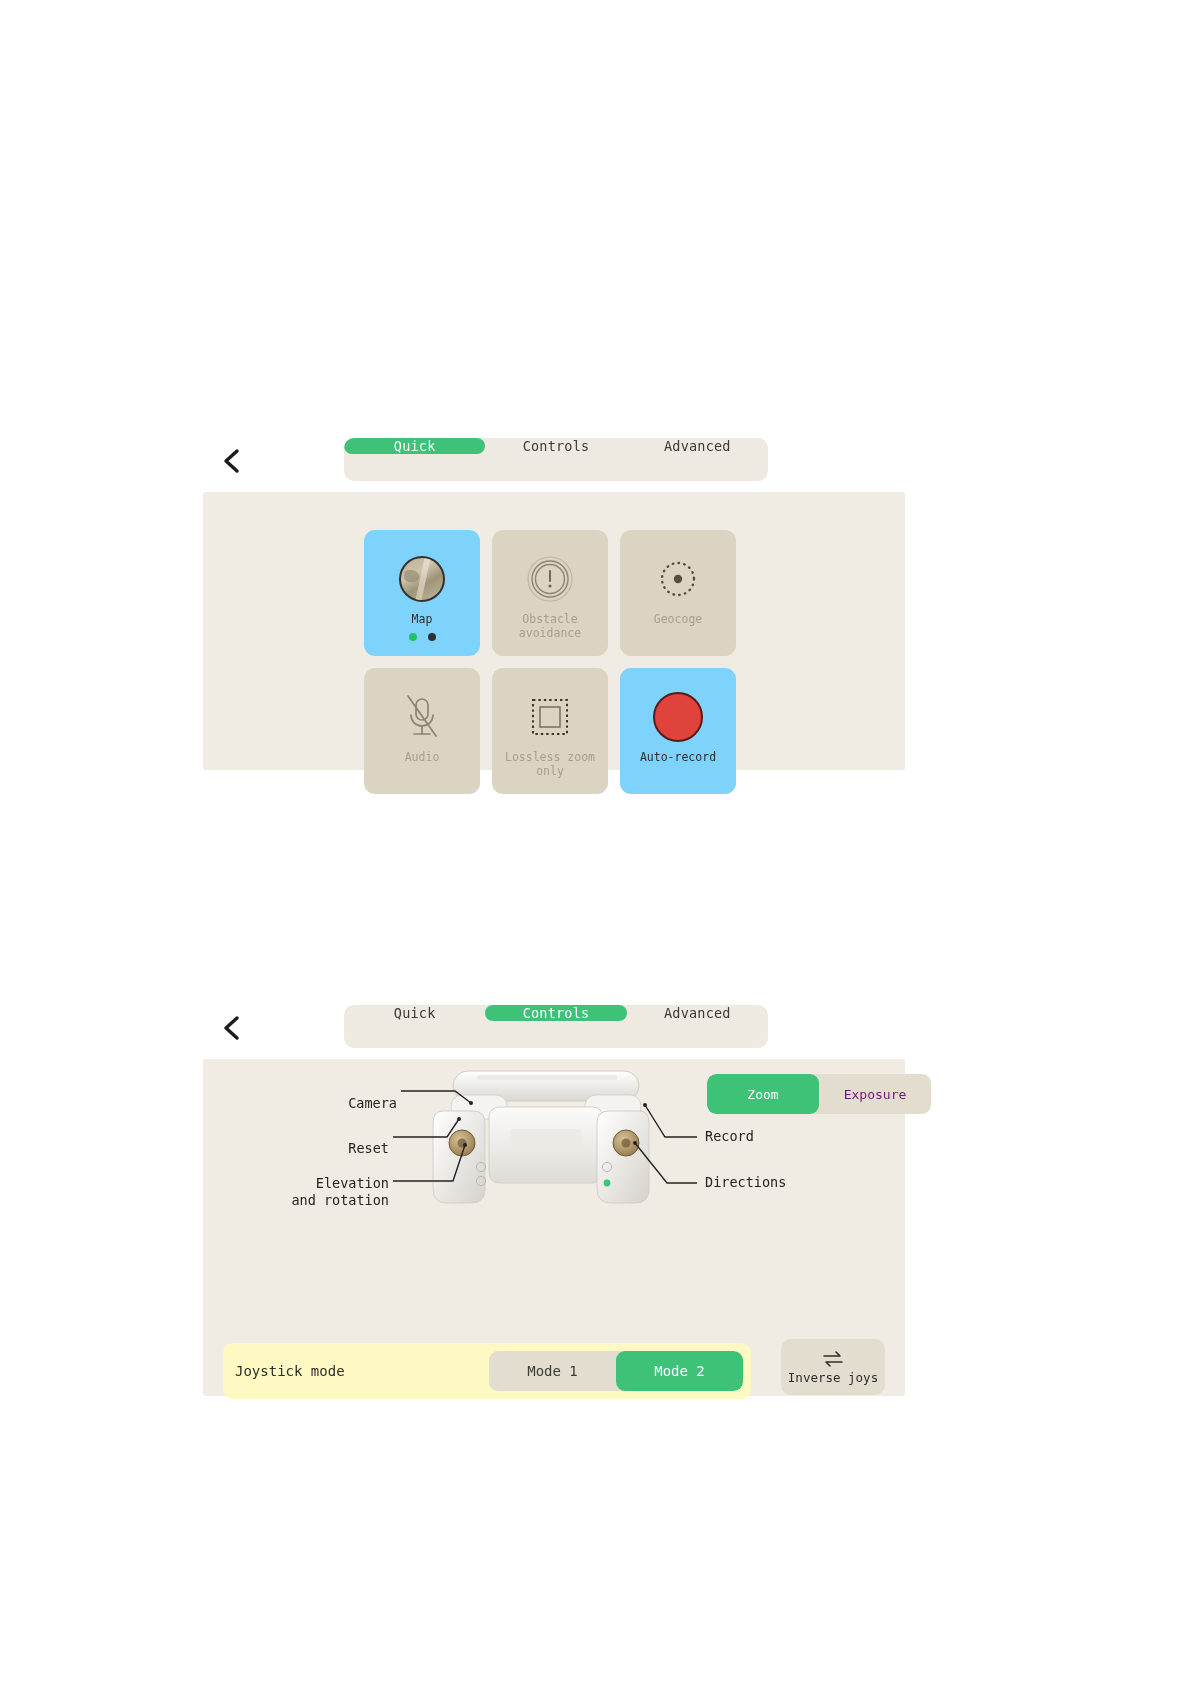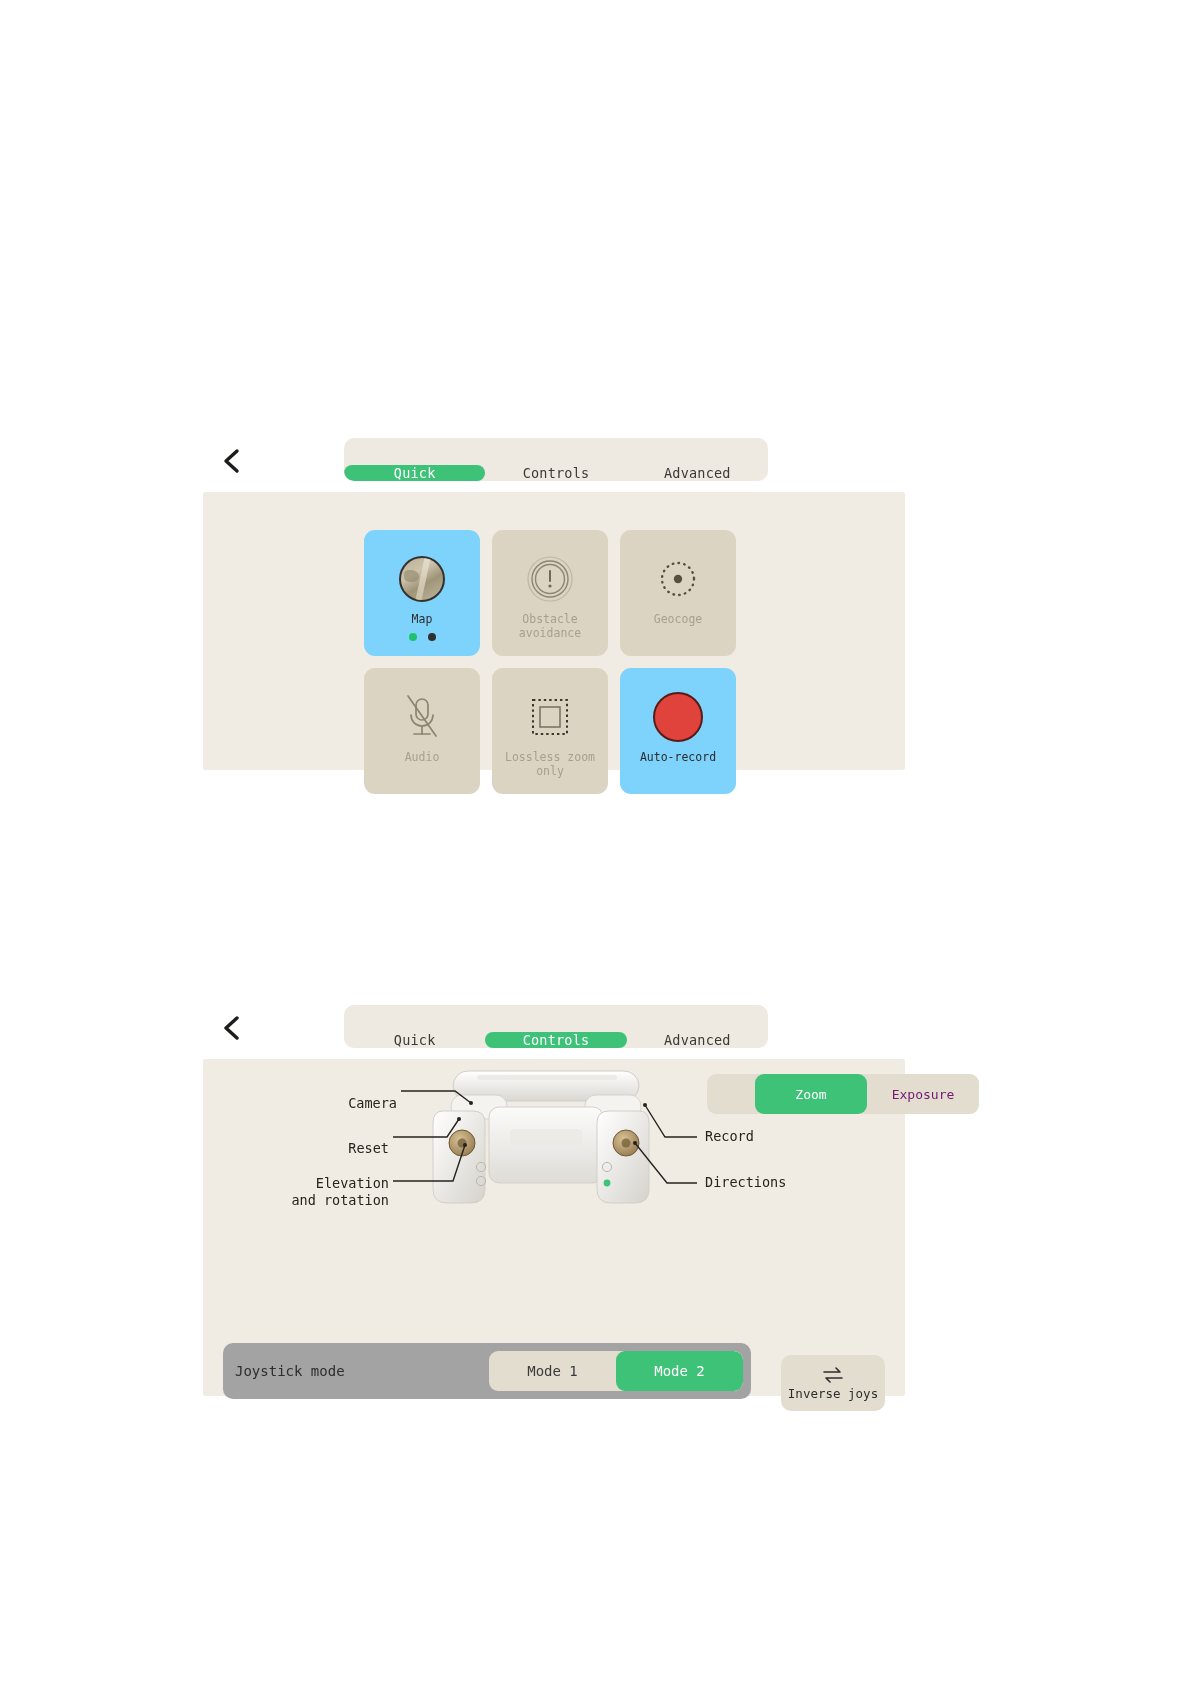--- a/index.html
+++ b/index.html
@@ -17,21 +17,21 @@
     position:absolute;left:12px;top:50%;transform:translateY(-50%);
     width:34px;height:34px;display:flex;align-items:center;justify-content:center;
     cursor:pointer;
   }
   .back-btn svg{display:block;}
 
   .tabs{
     position:absolute;left:141px;top:8px;
     width:424px;height:43px;
     background:#eeeae1;border-radius:10px;
-    display:flex;align-items:flex-end;overflow:hidden;
+    display:flex;align-items:flex-start;overflow:hidden;
   }
   .tab{
     flex:1;display:flex;align-items:center;justify-content:center;
     font-size:13.5px;color:#3a3a38;letter-spacing:.2px;cursor:pointer;
     border-radius:10px;
   }
   .tab.active{background:#3ec278;color:#ffffff;}
 
   .panel{
     position:absolute;left:0;width:702px;
@@ -95,34 +95,34 @@
     display:flex;background:#e3ddd0;
   }
   .seg .opt{
     display:flex;align-items:center;justify-content:center;
     font-size:13px;color:#701a75;cursor:pointer;border-radius:9px;
   }
   .seg .opt.active{background:#3ec278;color:#fff;}
 
   .jrow{
     position:absolute;left:20px;top:284px;width:528px;height:56px;
-    background:#a3a3a3;border-radius:10px;display:flex;align-items:center;
+    background:#fef9c3;border-radius:10px;display:flex;align-items:center;
     padding:0 0 0 12px;box-sizing:border-box;
   }
   .jrow .jlabel{font-size:14px;color:#2d2d2b;flex:1;}
   .jseg{
     width:254px;height:40px;margin-right:8px;border-radius:9px;overflow:hidden;
     display:flex;background:#e3ddd0;
   }
   .jseg .opt{flex:1;display:flex;align-items:center;justify-content:center;
     font-size:14px;color:#3a3a38;cursor:pointer;border-radius:9px;}
   .jseg .opt.active{background:#3ec278;color:#fff;}
 
   .inv-btn{
-    position:absolute;left:578px;top:296px;width:104px;height:56px;
+    position:absolute;left:578px;top:280px;width:104px;height:56px;
     background:#e3ddd0;border-radius:10px;cursor:pointer;
     display:flex;flex-direction:column;align-items:center;justify-content:center;gap:2px;
   }
   .inv-btn .ilab{font-size:12.5px;color:#2d2d2b;}
 
   
   .ctrl{position:absolute;left:212px;top:8px;width:260px;height:180px;}
 </style>
 </head>
 <body>
@@ -295,21 +295,21 @@
         </svg>
 
         <div class="lbl r" style="left:68px;top:24px;width:126px;">Camera</div>
         <div class="lbl r" style="left:68px;top:69px;width:118px;">Reset</div>
         <div class="lbl r" style="left:48px;top:104px;width:138px;">Elevation
 and rotation</div>
 
         <div class="lbl" style="left:502px;top:69px;">Record</div>
         <div class="lbl" style="left:502px;top:115px;">Directions</div>
 
-        <div class="seg" style="left:504px;top:15px;width:224px;padding-left:48px;">
+        <div class="seg" style="left:504px;top:15px;width:224px;">
           <div class="opt active" style="flex:1;">Zoom</div>
           <div class="opt" style="flex:1;">Exposure</div>
         </div>
       </div>
 
       <div class="jrow">
         <div class="jlabel">Joystick mode</div>
         <div class="jseg">
           <div class="opt">Mode 1</div>
           <div class="opt active">Mode 2</div>

